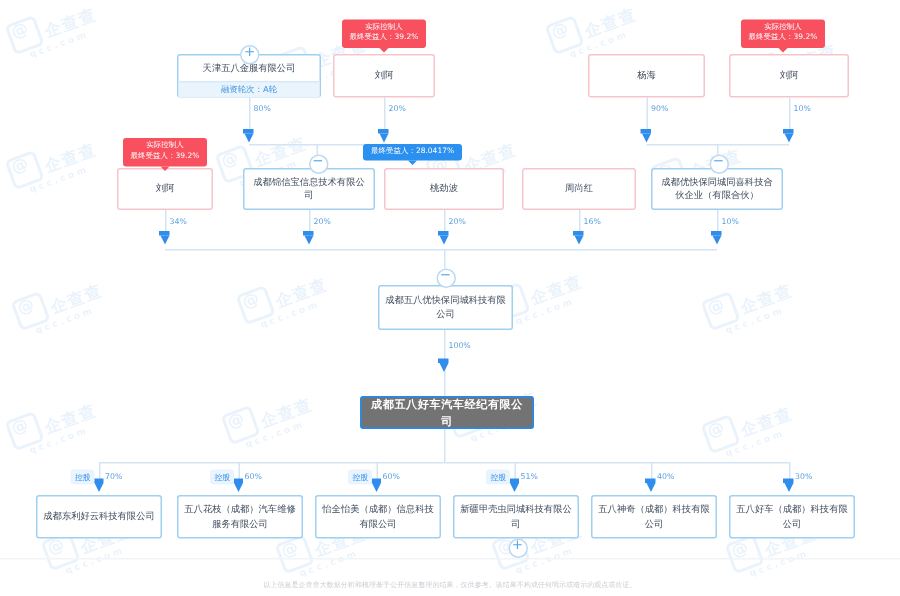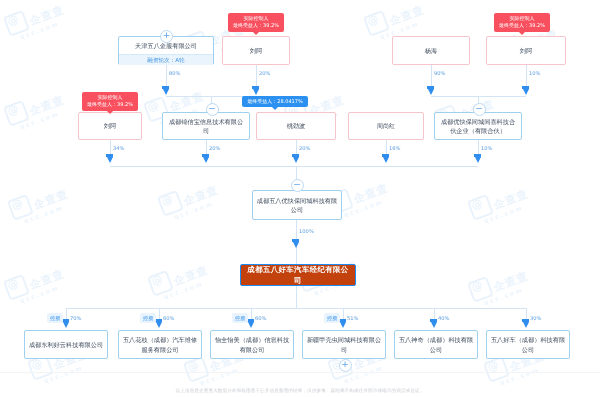--- a/index.html
+++ b/index.html
@@ -74,21 +74,21 @@
     font-size:6.2px;
     line-height:1.5;
     color:#3d4a5c;
     padding:2px 3px;
     border-radius:2px;
     z-index:4;
   }
   .node.blue{border:1px solid #9fd0f0;}
   .node.pink{border:1px solid #f6c5cb;}
   .node.fill{
-    background:#c2410c;border:1px solid #1b8df5;color:#fff;
+    background:#737373;border:1px solid #1b8df5;color:#fff;
     font-size:7.4px;font-weight:bold;letter-spacing:.4px;
   }
 
   
   .node.stacked{display:block;padding:0;}
   .node.stacked .ntitle{
     display:flex;align-items:center;justify-content:center;
     height:17px;padding:0 3px;box-sizing:border-box;
   }
   .node.stacked .nsub{

